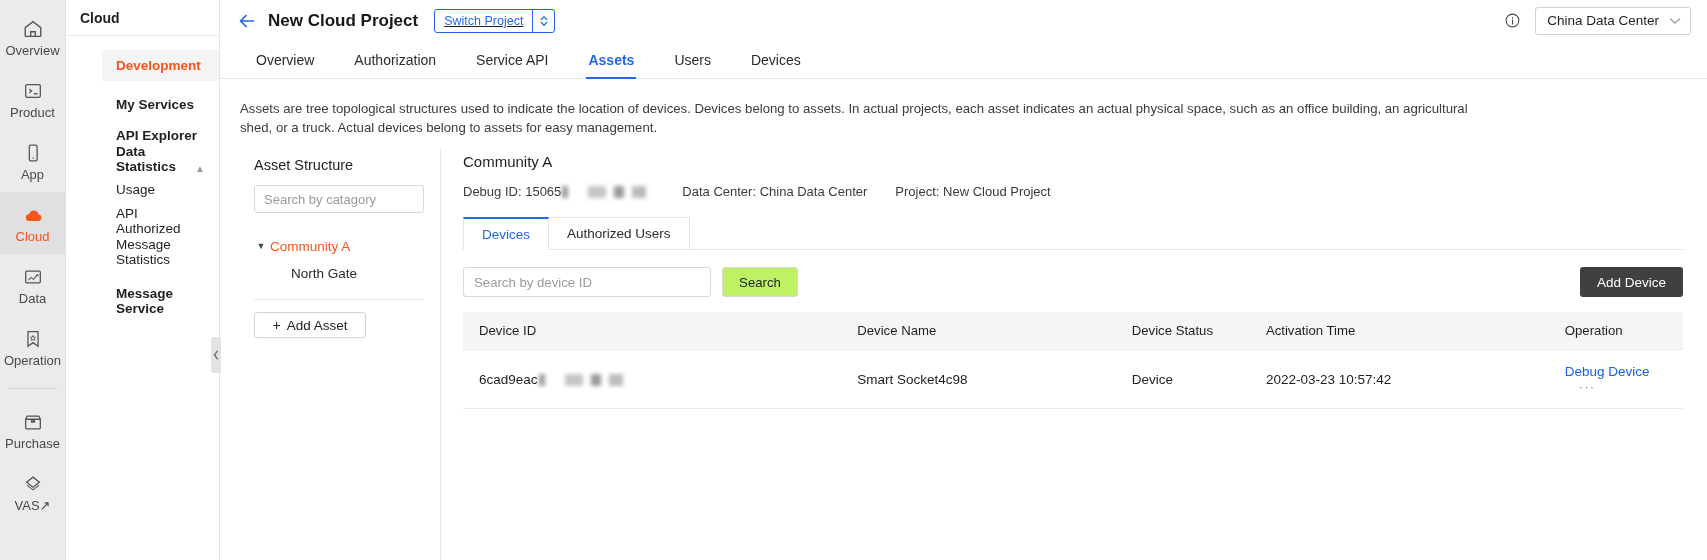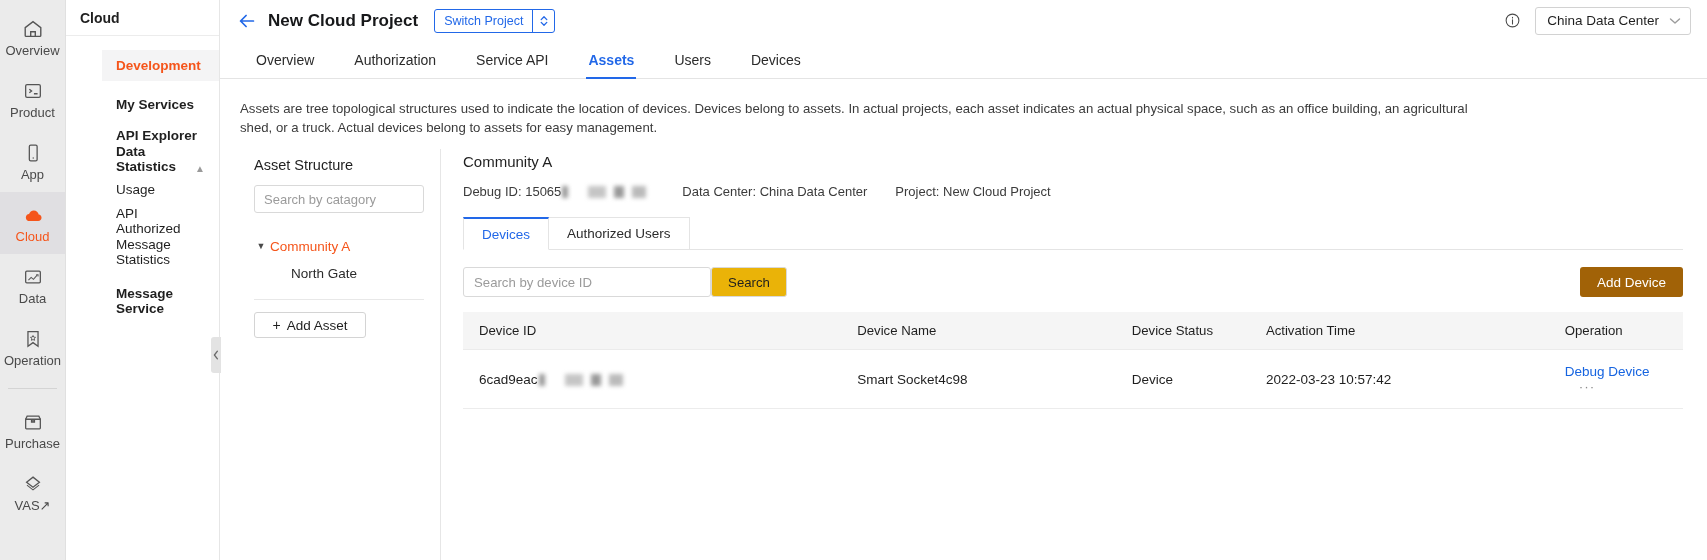--- a/index.html
+++ b/index.html
@@ -69,21 +69,21 @@
     height: 42px; flex: 0 0 42px;
     display: flex; align-items: center;
     padding: 0 16px 0 16px;
     border-bottom: 1px solid #ffffff;
   }
   .back-arrow { width: 22px; height: 22px; margin-right: 10px; cursor: pointer; color: #2268e8; }
   .proj-title { font-size: 17px; font-weight: bold; color: #17181a; margin-right: 16px; white-space: nowrap; }
   .switch-project {
     display: inline-flex; align-items: stretch;
     height: 24px; border: 1px solid #2268e8; border-radius: 3px;
-    background: #ffffff; cursor: pointer; overflow: hidden;
+    background: #ffffff; cursor: pointer; overflow: hidden; text-decoration: underline;
   }
   .switch-project .sp-label {
     display: flex; align-items: center; padding: 0 9px;
     font-size: 12.5px; color: #2268e8; white-space: nowrap;
   }
   .switch-project .sp-arrow {
     display: flex; align-items: center; justify-content: center;
     width: 22px; border-left: 1px solid #2268e8; color: #2268e8;
   }
   .topbar-right { margin-left: auto; display: flex; align-items: center; gap: 14px; }
@@ -203,28 +203,28 @@
 
   .search-row { display: flex; align-items: center; margin-top: 17px; }
   .device-search {
     width: 248px; height: 30px;
     border: 1px solid #d9d9d9; border-radius: 3px;
     padding: 0 10px; font-size: 13.2px; background: #fff; outline: none;
     font-family: "Liberation Sans", sans-serif; color: #1f1f1f;
   }
   .device-search::placeholder { color: #9b9b9b; }
   .search-btn {
-    height: 30px; width: 76px;
-    border: 1px solid #d9d9d9; border-radius: 3px; background: #eab308;
+    margin-left: 11px; height: 30px; width: 76px;
+    border: 1px solid #d9d9d9; border-radius: 3px; background: #bef264;
     font-size: 13.2px; color: #1f1f1f; cursor: pointer;
     font-family: "Liberation Sans", sans-serif;
   }
   .add-device {
     margin-left: auto; height: 30px; padding: 0 17px;
-    background: #a16207; border: none; border-radius: 3px;
+    background: #404040; border: none; border-radius: 3px;
     color: #fff; font-size: 13.5px; cursor: pointer;
     font-family: "Liberation Sans", sans-serif;
   }
 
   table.devices { width: 100%; border-collapse: collapse; margin-top: 15px; table-layout: fixed; }
   table.devices th {
     background: #f5f5f5; text-align: left; font-weight: normal;
     font-size: 13.2px; color: #1f1f1f; padding: 11px 0 11px 16px;
     border-bottom: 1px solid #ebebeb;
   }

